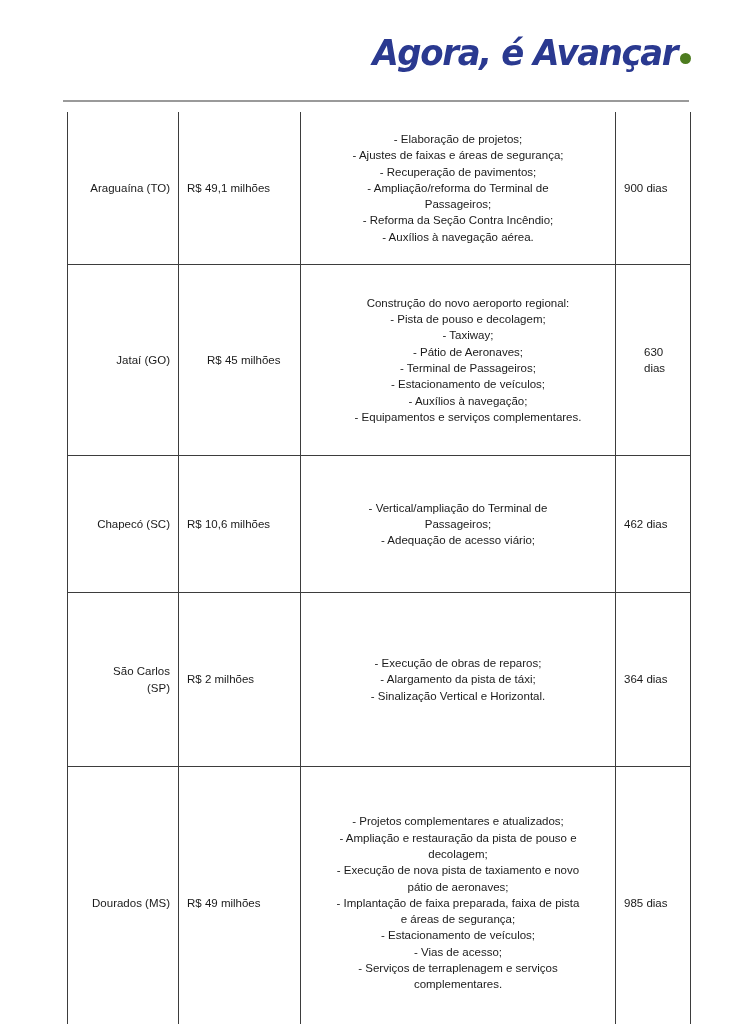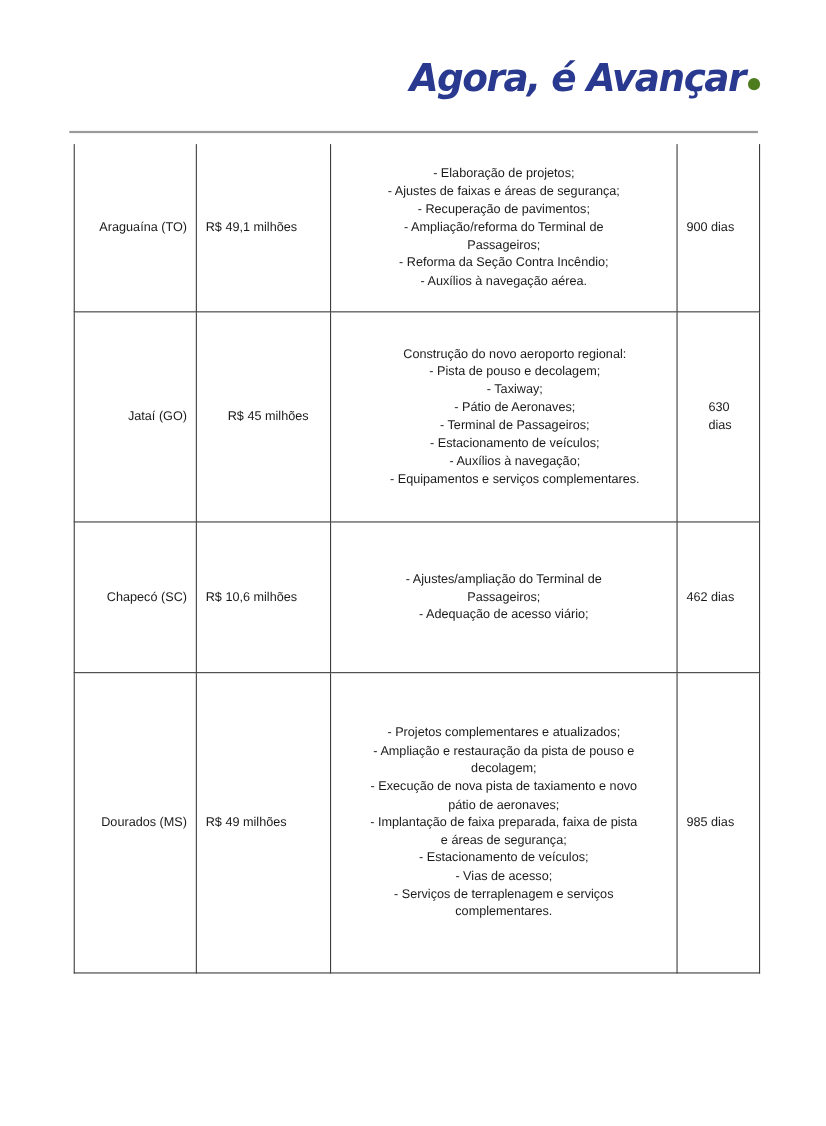--- a/index.html
+++ b/index.html
@@ -15,21 +15,20 @@
     position: relative;
     overflow: hidden;
   }
 
   
   .page {
     position: relative;
     width: 751px;
     height: 880px;
     box-sizing: border-box;
-    margin-top: 19px;
   }
 
   .logo-block {
     position: absolute;
     top: 36px;
     right: 60px;
     text-align: right;
     white-space: nowrap;
   }
   .logo-text {
@@ -168,26 +167,35 @@
 - Terminal de Passageiros;
 - Estacionamento de veículos;
 - Auxílios à navegação;
 - Equipamentos e serviços complementares.</td>
           <td class="days">630 dias</td>
         </tr>
 
         <tr class="row r2">
           <td class="city">Chapecó (SC)</td>
           <td class="value">R$ 10,6 milhões</td>
-          <td class="desc">- Ajustes/ampliação do Terminal de
+          <td class="desc">- Vertical/ampliação do Terminal de
 Passageiros;
 - Adequação de acesso viário;</td>
           <td class="days">462 dias</td>
         </tr>
 
+        <tr class="row r3">
+          <td class="city">São Carlos
+(SP)</td>
+          <td class="value">R$ 2 milhões</td>
+          <td class="desc">- Execução de obras de reparos;
+- Alargamento da pista de táxi;
+- Sinalização Vertical e Horizontal.</td>
+          <td class="days">364 dias</td>
+        </tr>
 
         <tr class="row r4">
           <td class="city">Dourados (MS)</td>
           <td class="value">R$ 49 milhões</td>
           <td class="desc">- Projetos complementares e atualizados;
 - Ampliação e restauração da pista de pouso e
 decolagem;
 - Execução de nova pista de taxiamento e novo
 pátio de aeronaves;
 - Implantação de faixa preparada, faixa de pista

